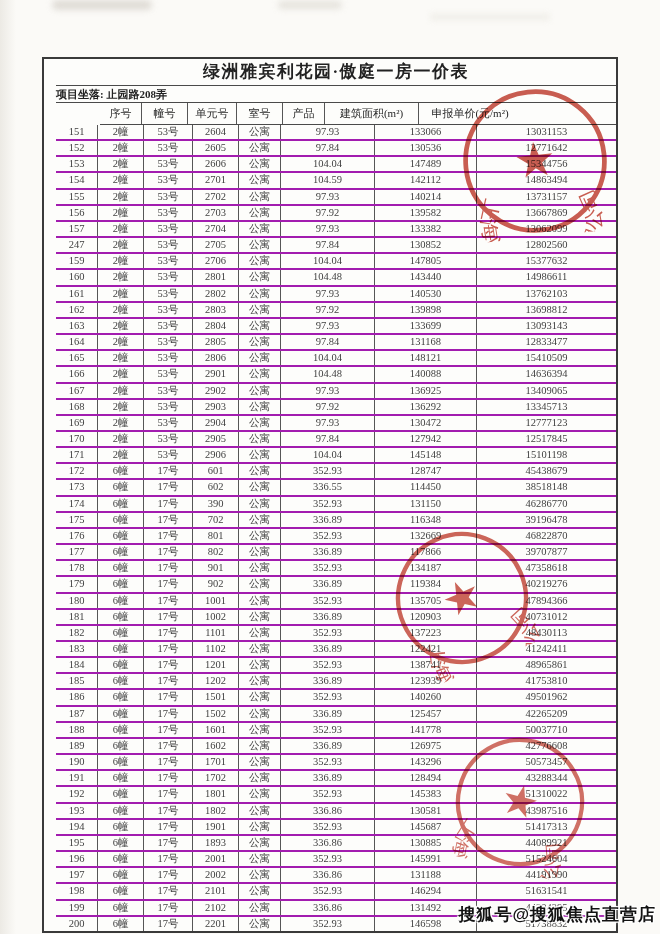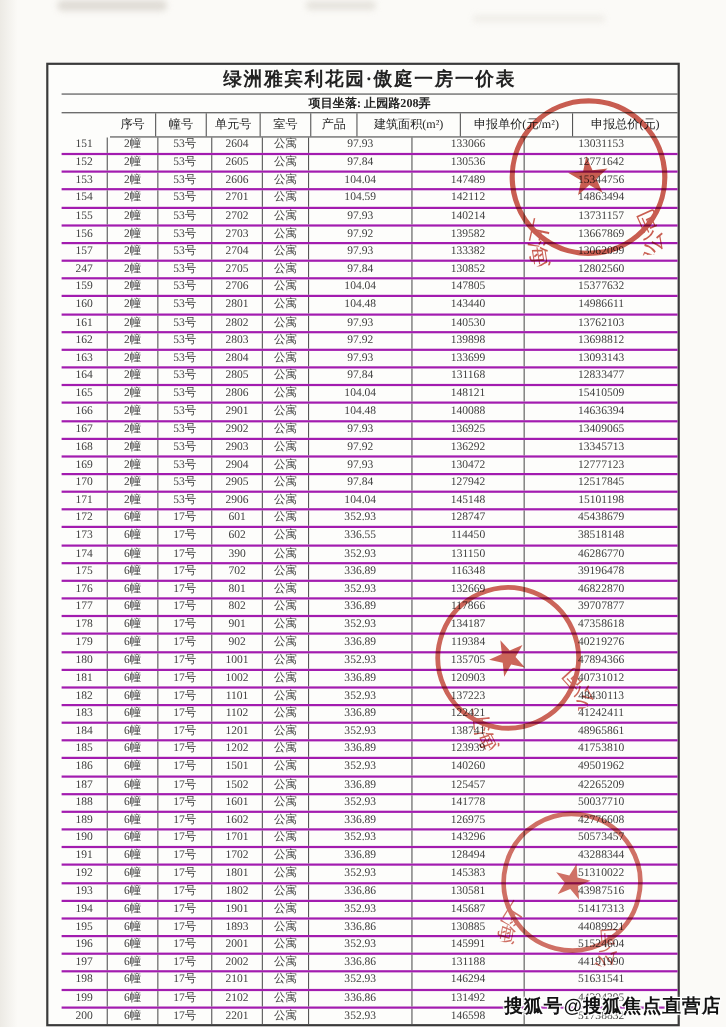--- a/index.html
+++ b/index.html
@@ -23,21 +23,21 @@
     border:2px solid #3a3a3a;background:rgba(255,255,255,.55);
     box-sizing:border-box;
     padding-left:12px;
   }
   .t-title{
     height:26px;line-height:26px;text-align:center;
     font-size:17px;font-weight:bold;letter-spacing:1.5px;
     border-bottom:1px solid #4a4a4a;color:#222;
   }
   .t-subtitle{
-    height:16px;line-height:16px;text-align:center;
+    height:16px;line-height:16px;
     font-size:11px;font-weight:bold;
     border-bottom:1px solid #4a4a4a;color:#222;
   }
   .t-grid{display:grid;grid-template-columns:42px 46px 49px 46px 42px 94px 102px 1fr;}
   .t-grid .c{
     text-align:center;overflow:hidden;white-space:nowrap;
     border-right:1px solid #565656;box-sizing:border-box;
   }
   .t-grid .c:last-child{border-right:none;}
   .t-head{border-bottom:1px solid #4a4a4a;margin-left:44px;}
@@ -72,21 +72,20 @@
   <div class="t-title">绿洲雅宾利花园·傲庭一房一价表</div>
   <div class="t-subtitle">项目坐落: 止园路208弄</div>
   <div class="t-grid t-head">
     <div class="c">序号</div>
     <div class="c">幢号</div>
     <div class="c">单元号</div>
     <div class="c">室号</div>
     <div class="c">产品</div>
     <div class="c">建筑面积(m²)</div>
     <div class="c">申报单价(元/m²)</div>
-    <div class="c">申报总价(元)</div>
   </div>
   <div>
 
       <div class="t-grid t-row">
         <div class="c">151</div>
         <div class="c">2幢</div>
         <div class="c">53号</div>
         <div class="c">2604</div>
         <div class="c">公寓</div>
         <div class="c">97.93</div>

